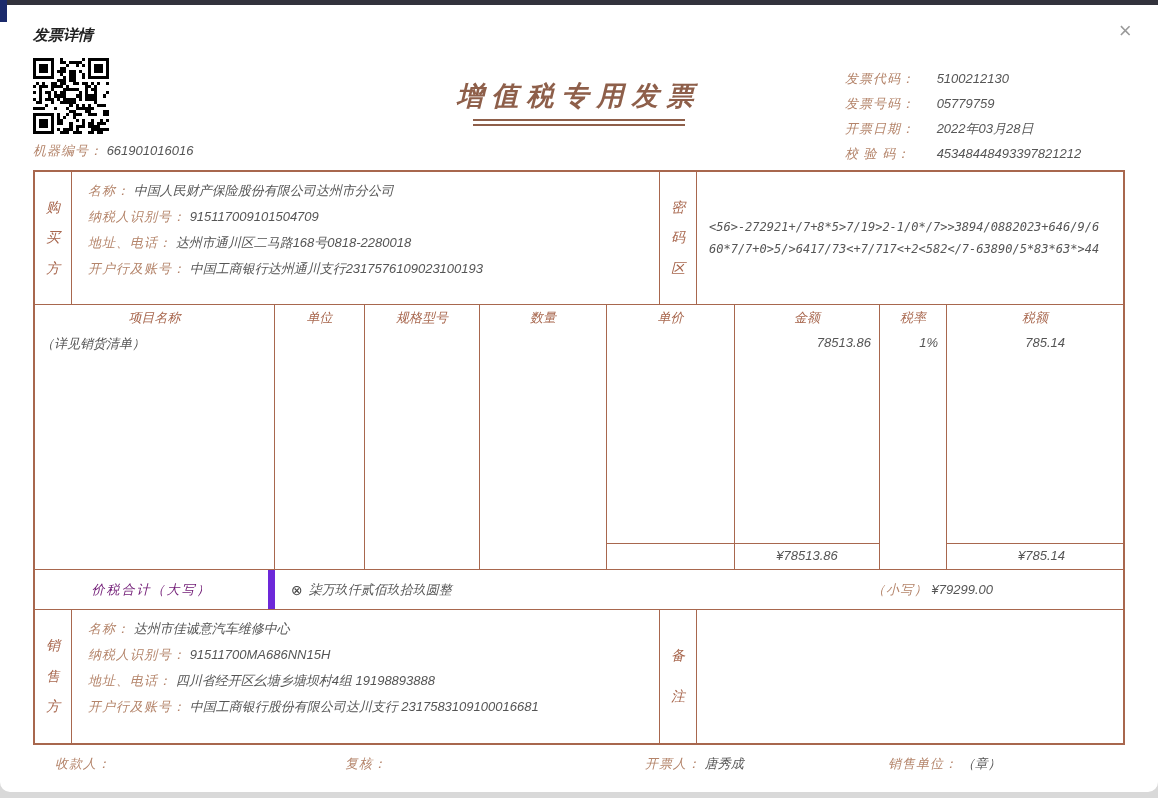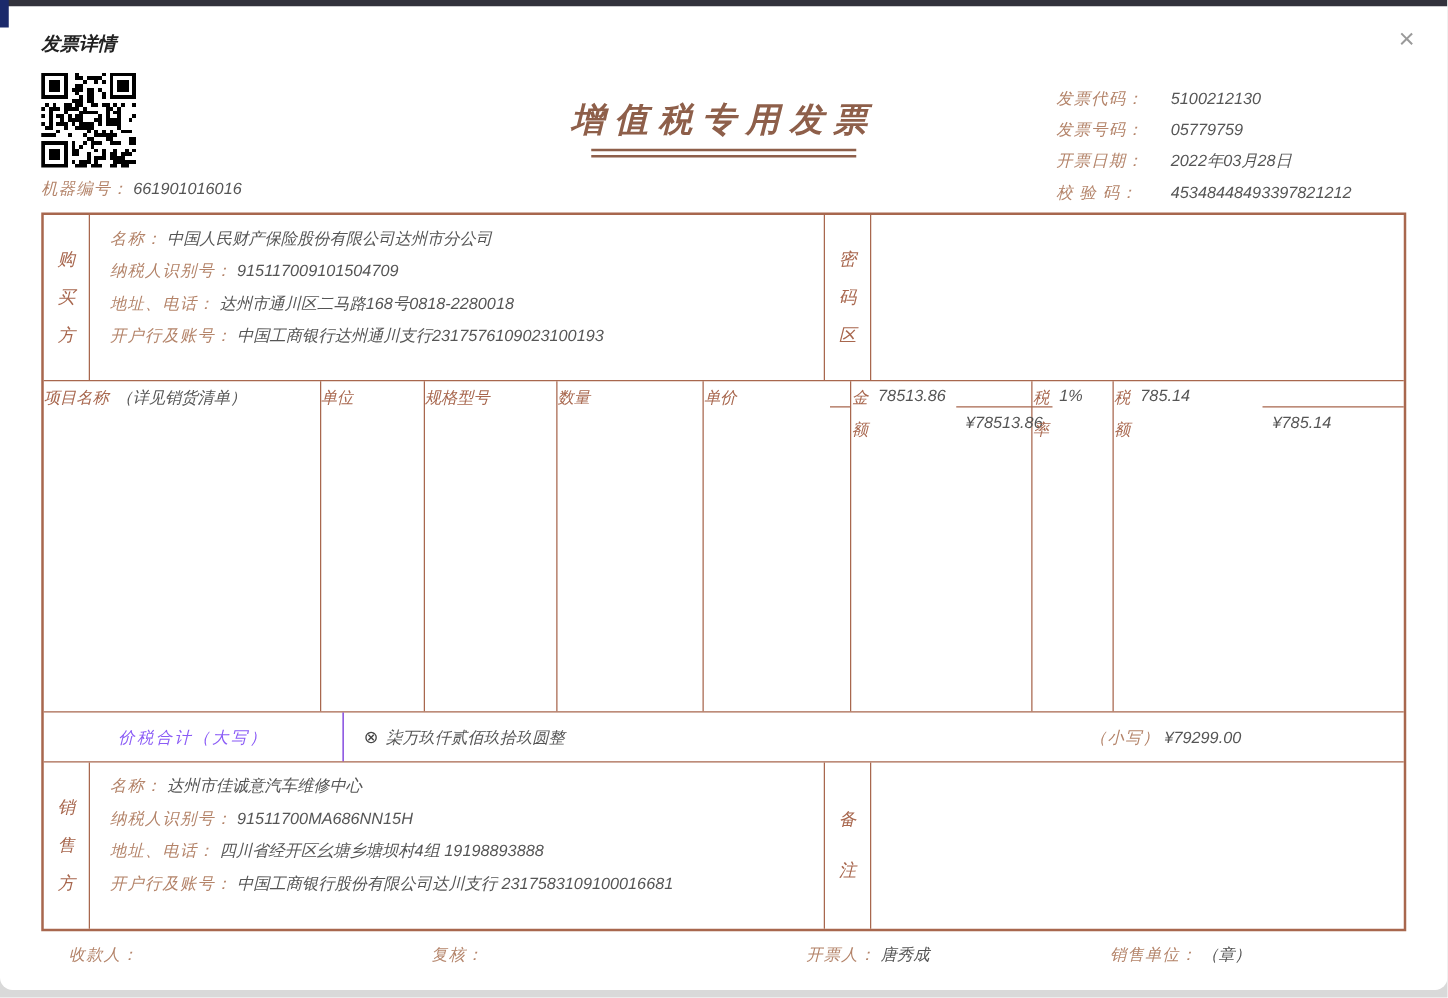--- a/index.html
+++ b/index.html
@@ -47,37 +47,37 @@
                color: #a8674e; font-size: 14px; }
   .side-cell span { display: block; }
   .info-cell { width: 588px; border-right: 1px solid #a8674e; padding: 6px 16px; font-size: 13px; }
   .info-cell .line { line-height: 26px; white-space: nowrap; }
   .wide-cell { flex: 1; position: relative; }
   .pwd-cell  { flex: 1; display: flex; flex-direction: column; justify-content: center;
                padding: 0 10px 0 12px; font-family: "DejaVu Sans Mono", monospace;
                font-size: 12px; line-height: 22px; color: #555; word-break: break-all; }
 
   
-  .col { display: flex; flex-direction: row; border-right: 1px solid #a8674e; }
+  .col { display: flex; flex-direction: column; border-right: 1px solid #a8674e; }
   .col:last-child { border-right: none; }
   .c1 { width: 240px; } .c2 { width: 115px; } .c3 { width: 90px; } .c4 { width: 127px; }
   .c5 { width: 128px; } .c6 { width: 145px; } .c7 { width: 67px; }  .c8 { flex: 1; }
   .col-h { height: 26px; line-height: 26px; text-align: center; color: #a8674e; font-size: 13px; }
   .col-b { flex: 1; font-size: 13px; color: #555; padding: 4px 8px; }
   .c1 .col-b { text-align: left; padding-left: 6px; }
   .num { text-align: right; }
   .pad-tax { padding-right: 58px; }
   .col-s { height: 26px; line-height: 24px; font-size: 13px; color: #555; padding: 0 8px; margin-top: 20px; }
   .sub-line { border-top: 1px solid #a8674e; }
   .c6 .col-s { text-align: center; }
   .c8 .col-s { text-align: right; padding-right: 58px; }
 
   
-  .total-label { width: 240px; border-right: 1px solid #6d28d9; display: flex; align-items: center;
-                 justify-content: center; color: #8b5cf6; font-size: 13px; letter-spacing: 2px; }
+  .total-label { width: 240px; border-right: 7px solid #6d28d9; display: flex; align-items: center;
+                 justify-content: center; color: #701a75; font-size: 13px; letter-spacing: 2px; }
   .total-words { flex: 1; position: relative; display: flex; align-items: center;
                  padding-left: 16px; font-size: 13px; color: #444; }
   .words-prefix { font-size: 14px; margin-right: 6px; color: #444; }
   .small-amt { position: absolute; right: 130px; top: 50%; transform: translateY(-50%);
                white-space: nowrap; font-size: 13px; }
 
   
   .footer { position: absolute; left: 0; top: 755px; width: 100%; height: 30px; font-size: 13px; }
   .footer .f-item { position: absolute; white-space: nowrap; }
   .f1 { left: 55px; } .f2 { left: 345px; } .f3 { left: 645px; } .f4 { left: 888px; }
@@ -356,20 +356,24 @@
         <div class="line">
           <span class="lbl">开户行及账号：</span>
           <span class="val">中国工商银行达州通川支行2317576109023100193</span>
         </div>
       </div>
       <div class="side-cell">
           <span>密</span>
           <span>码</span>
           <span>区</span>
         </div>
+      <div class="pwd-cell">
+        <div>&lt;56&gt;-272921+/7+8*5&gt;7/19&gt;2-1/0*/7&gt;&gt;3894/0882023+646/9/6</div>
+        <div>60*7/7+0&gt;5/&gt;6417/73&lt;+7/717&lt;+2&lt;582&lt;/7-63890/5*83*63*&gt;44</div>
+      </div>
     </div>
 
     <div class="rowsec r-items">
       <div class="col c1">
         <div class="col-h">项目名称</div>
         <div class="col-b">（详见销货清单）</div>
         <div class="col-s"></div>
       </div>
       <div class="col c3">
         <div class="col-h">单位</div>

